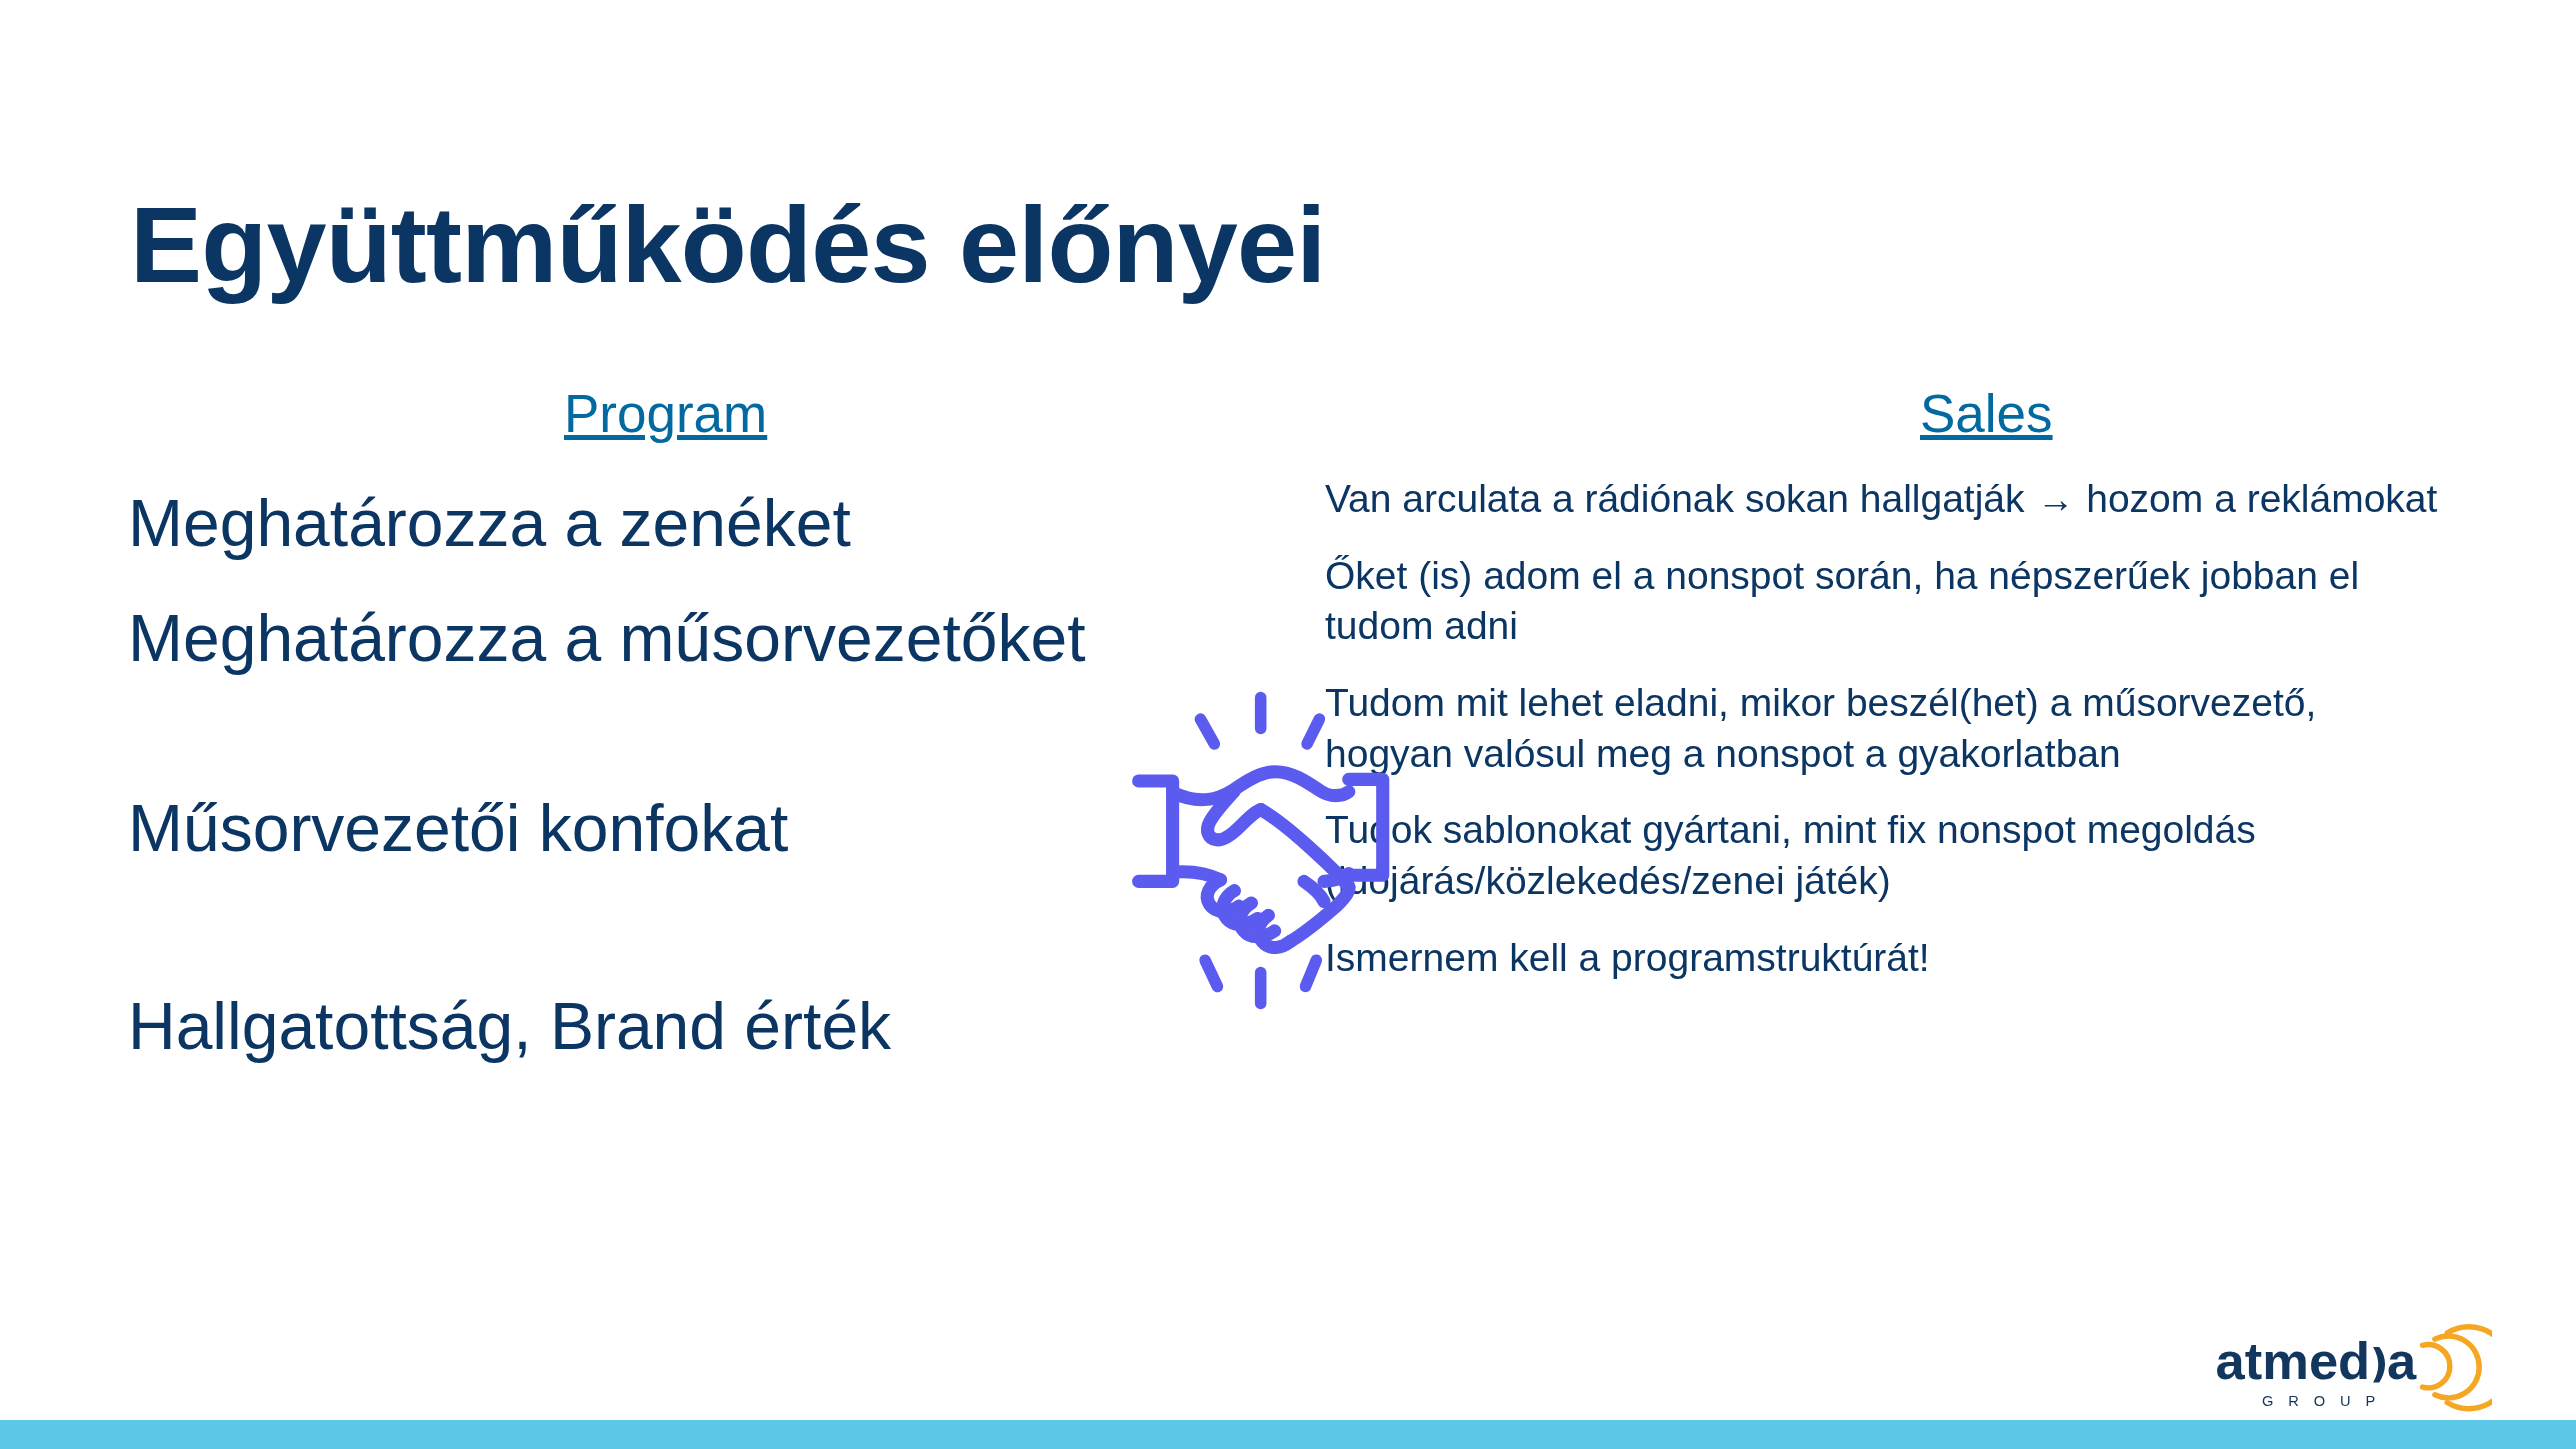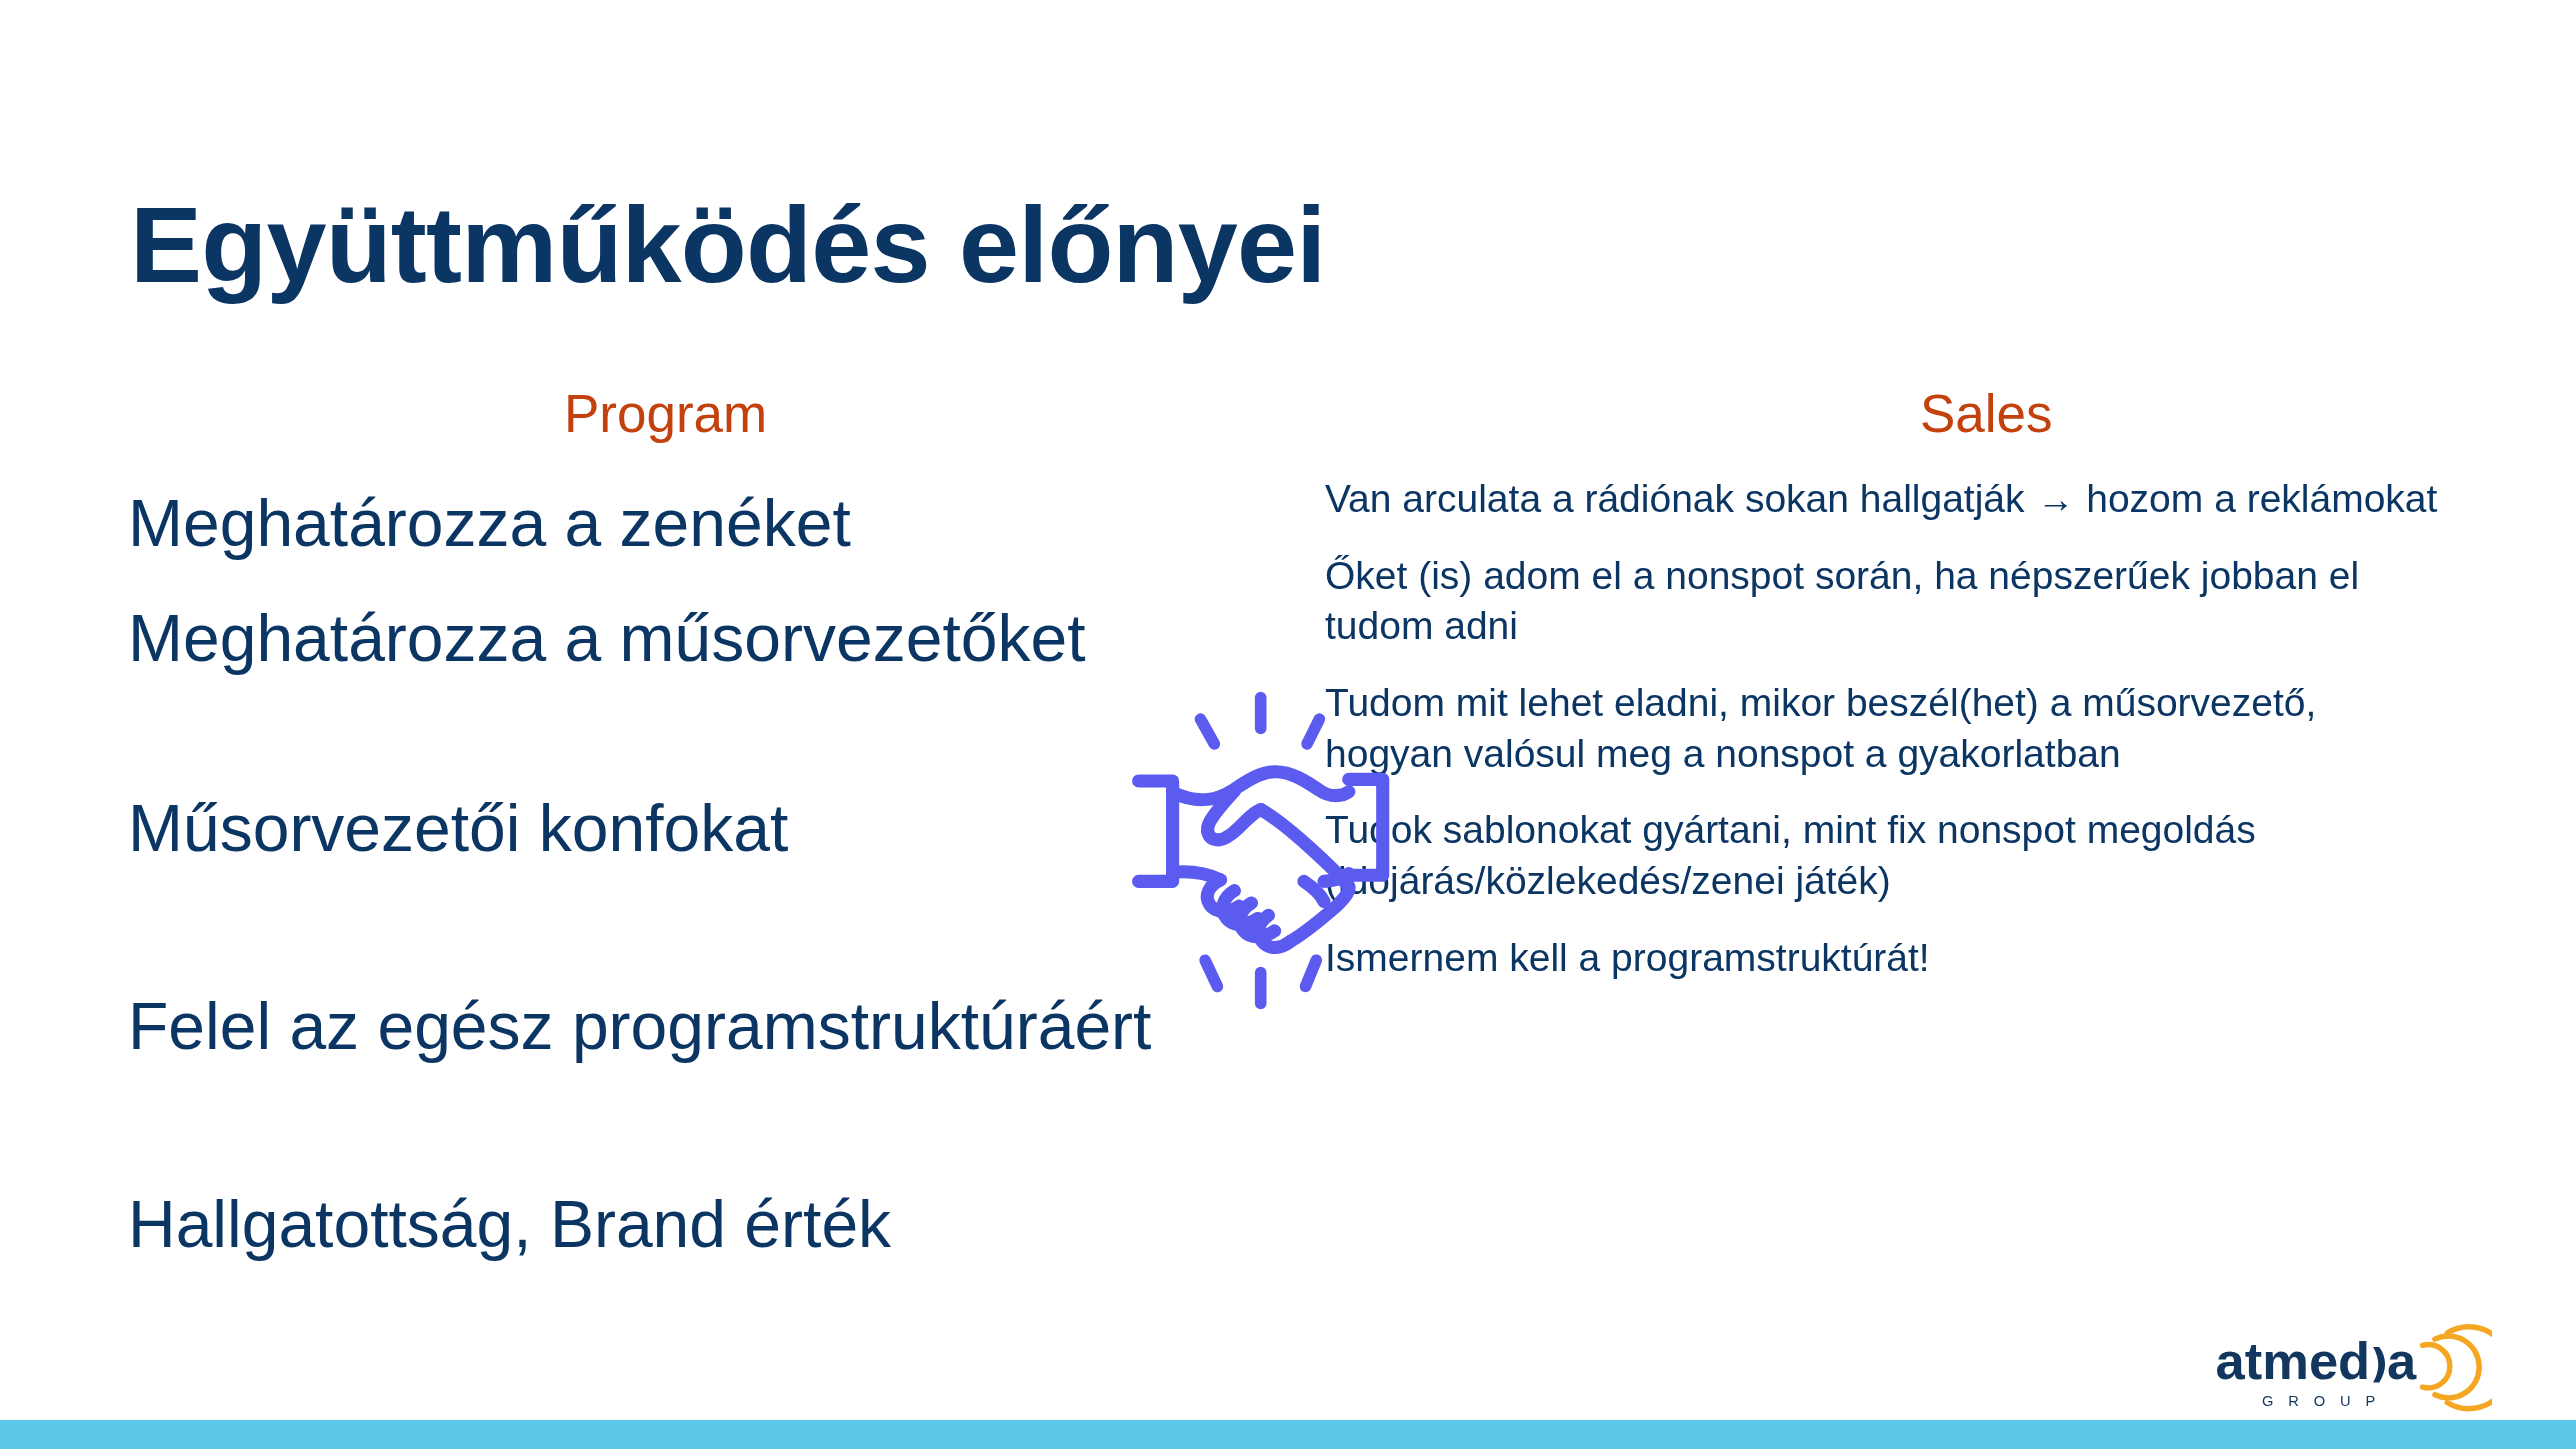--- a/index.html
+++ b/index.html
@@ -29,22 +29,23 @@
     letter-spacing: -0.8px;
     line-height: 1.05;
     white-space: nowrap;
   }
 
   
   .col-header {
     position: absolute;
     font-size: 53px;
     font-weight: 400;
-    color: #c2410c;
+    color: #0369a1;
     white-space: nowrap;
+    text-decoration: underline;
   }
   #header-program { left: 564px; top: 383px; }
   #header-sales   { left: 1920px; top: 383px; text-align: center; }
 
   
   #left-column {
     position: absolute;
     left: 128px;
     top: 487px;
     width: 1175px;
@@ -116,21 +117,20 @@
   <h1 id="slide-title">Együttműködés előnyei</h1>
 
   <div class="col-header" id="header-program">Program</div>
 
   <div class="col-header" id="header-sales">Sales</div>
 
   <div id="left-column">
     <div class="left-item">Meghatározza a zenéket</div>
     <div class="left-item gap-s">Meghatározza a műsorvezetőket</div>
     <div class="left-item gap-l">Műsorvezetői konfokat</div>
-    <div class="left-item gap-xl">Felel az egész programstruktúráért</div>
     <div class="left-item gap-xl">Hallgatottság, Brand érték</div>
   </div>
 
   <div id="right-column">
     <div class="right-item">
       <span>Van arculata a rádiónak sokan hallgatják </span><span class="arrow-glyph">→</span><span> hozom a reklámokat</span>
     </div>
     <div class="right-item">Őket (is) adom el a nonspot során, ha népszerűek jobban el tudom adni</div>
     <div class="right-item">Tudom mit lehet eladni, mikor beszél(het) a műsorvezető, hogyan valósul meg a nonspot a gyakorlatban</div>
     <div class="right-item">Tudok sablonokat gyártani, mint fix nonspot megoldás (időjárás/közlekedés/zenei játék)</div>

